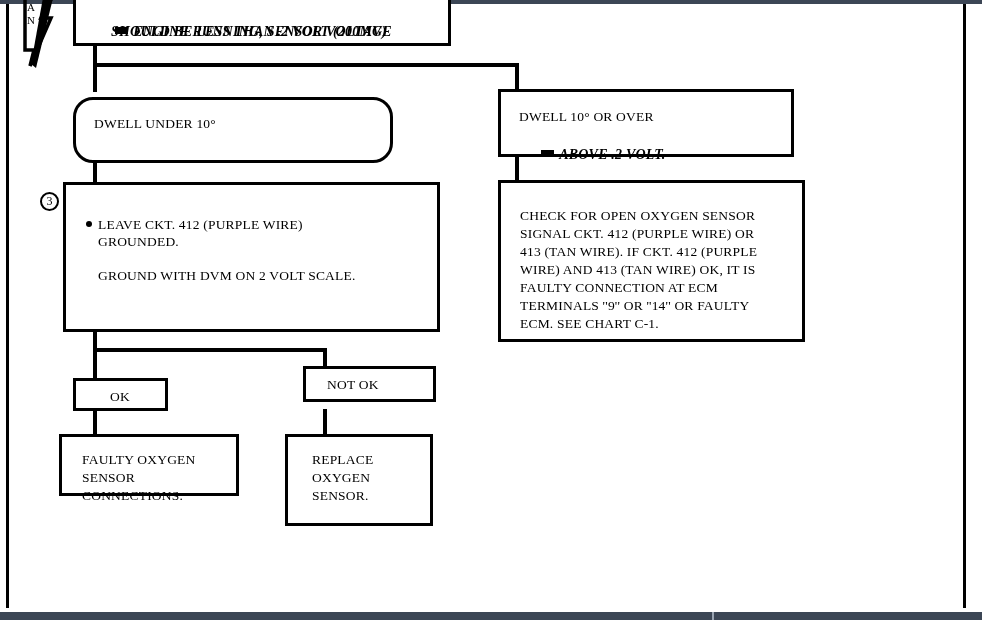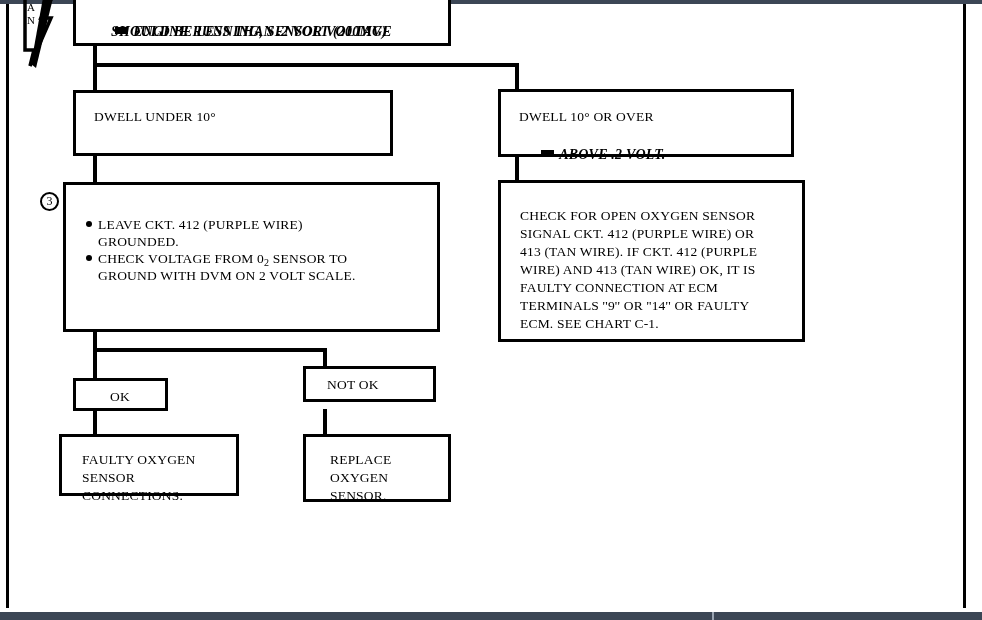--- a/index.html
+++ b/index.html
@@ -176,42 +176,39 @@
 
   <div class="conn" style="left:323px; top:409px; width:4px; height:26px;"></div>
 
   <div class="box" style="left:73px; top:-26px; width:378px; height:72px;">
     <div class="txt t-bold-ital" style="left:17px; top:28px;">
       <span class="sq-bullet"></span><span>ENGINE RUNNING, SENSOR VOLTAGE</span>
     </div>
     <div class="txt t-bold-ital" style="left:35px; top:46px;">SHOULD BE LESS THAN .2 VOLT (200MV)</div>
   </div>
 
-  <div class="box" style="left:73px; top:90px; width:320px; height:66px;">
+  <div class="box" style="left:73px; top:97px; width:320px; height:66px;border-radius:20px;">
     <div class="txt t-roman" style="left:18px; top:15px;">DWELL UNDER 10°</div>
   </div>
 
   <div class="box" style="left:498px; top:89px; width:296px; height:68px;">
     <div class="txt t-roman" style="left:18px; top:16px;">DWELL 10° OR OVER</div>
     <div class="txt t-bold-ital" style="left:18px; top:36px;">
       <span class="sq-bullet"></span><span>ABOVE .2 VOLT.</span>
     </div>
   </div>
 
   <div class="step-badge" style="left:40px; top:192px;">3</div>
 
   <div class="box" style="left:63px; top:182px; width:377px; height:150px;">
     <div class="txt t-roman bullet-line" style="left:20px; top:31px;">
       <span class="rd-bullet"></span><span>LEAVE CKT. 412 (PURPLE WIRE)</span>
     </div>
     <div class="txt t-roman bullet-line" style="left:32px; top:48px;">GROUNDED.</div>
 
-    <div class="txt t-roman bullet-line" style="left:20px; top:65px;">
-      <span class="rd-bullet"></span><span>CHECK VOLTAGE FROM 0</span><span class="sub">2</span><span> SENSOR  TO</span>
-    </div>
     <div class="txt t-roman bullet-line" style="left:32px; top:82px;">GROUND WITH DVM ON 2 VOLT SCALE.</div>
   </div>
 
   <div class="box" style="left:498px; top:180px; width:307px; height:162px;">
     <div class="txt t-roman" style="left:19px; top:24px;">CHECK FOR OPEN OXYGEN SENSOR</div>
     <div class="txt t-roman" style="left:19px; top:42px;">SIGNAL CKT. 412 (PURPLE WIRE) OR</div>
     <div class="txt t-roman" style="left:19px; top:60px;">413 (TAN WIRE). IF CKT. 412 (PURPLE</div>
     <div class="txt t-roman" style="left:19px; top:78px;">WIRE) AND 413 (TAN WIRE) OK, IT IS</div>
     <div class="txt t-roman" style="left:19px; top:96px;">FAULTY CONNECTION AT ECM</div>
     <div class="txt t-roman" style="left:19px; top:114px;">TERMINALS ''9'' OR ''14'' OR FAULTY</div>
@@ -225,19 +222,19 @@
   <div class="box" style="left:303px; top:366px; width:133px; height:36px;">
     <div class="txt t-roman" style="left:21px; top:7px;">NOT OK</div>
   </div>
 
   <div class="box" style="left:59px; top:434px; width:180px; height:62px;">
     <div class="txt t-roman" style="left:20px; top:14px;">FAULTY OXYGEN</div>
     <div class="txt t-roman" style="left:20px; top:32px;">SENSOR</div>
     <div class="txt t-roman" style="left:20px; top:50px;">CONNECTIONS.</div>
   </div>
 
-  <div class="box" style="left:303px; top:434px; width:148px; height:68px;">
+  <div class="box" style="left:285px; top:434px; width:148px; height:92px;">
     <div class="txt t-roman" style="left:24px; top:14px;">REPLACE</div>
     <div class="txt t-roman" style="left:24px; top:32px;">OXYGEN</div>
     <div class="txt t-roman" style="left:24px; top:50px;">SENSOR.</div>
   </div>
 
 </div>
 
 </body></html>

